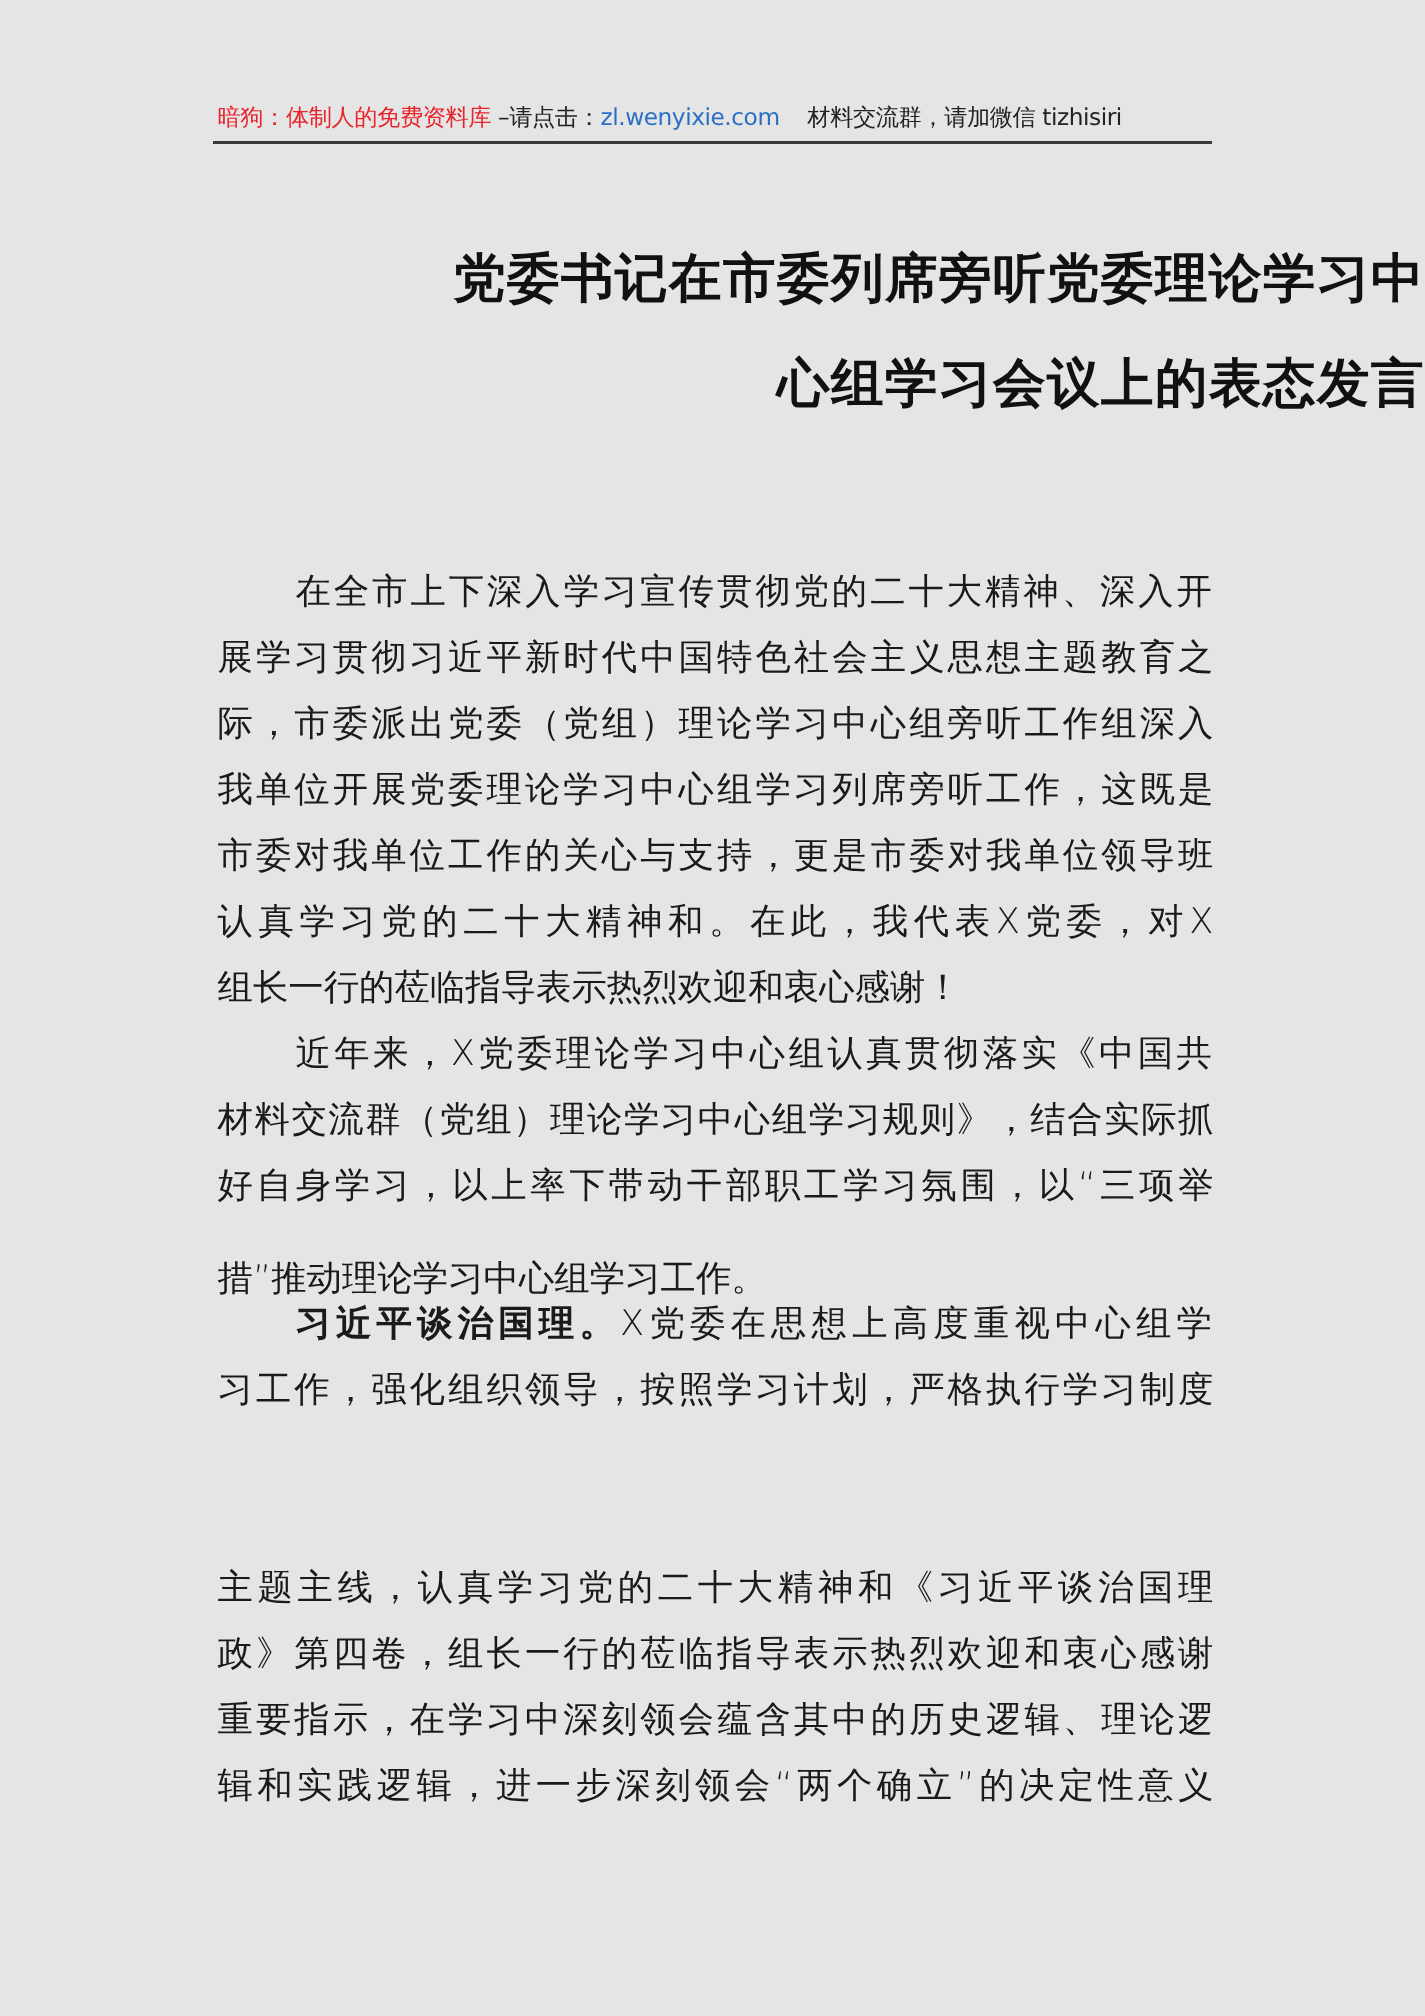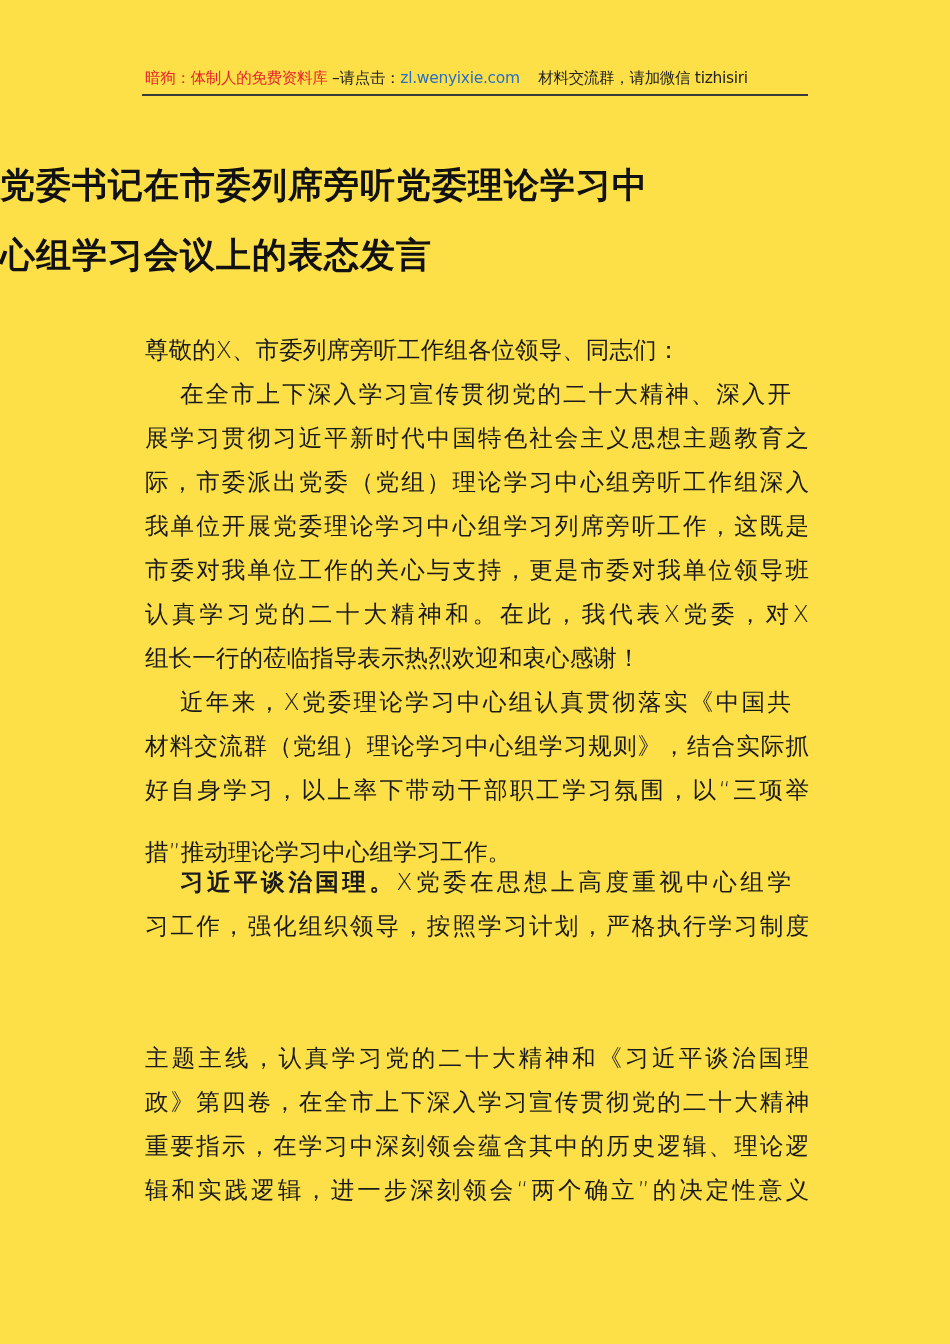--- a/index.html
+++ b/index.html
@@ -1,71 +1,70 @@
 <!DOCTYPE html>
 <html><head>
 <meta charset="utf-8">
 <style>
   html, body { margin: 0; padding: 0; background: #ffffff; }
   body { width: 950px; height: 1344px; position: relative; overflow: hidden; }
-  .page { position: absolute; left: 0; top: 0; width: 950px; height: 1344px; background: #fde047; }
+  .page { position: absolute; left: 0; top: 0; width: 950px; height: 1344px; background: #e5e5e5; }
   .header {
     position: absolute; left: 145px; top: 68px; width: 660px; height: 26px;
     font-family: "DejaVu Sans", "Liberation Sans", sans-serif; font-size: 15.5px;
     white-space: nowrap; letter-spacing: -0.3px;
   }
   .header .red { color: #e8242b; }
   .header .dark { color: #222; }
   .header .blue { color: #2a6fc4; }
   .header-rule {
     position: absolute; left: 142px; top: 94px; width: 666px; height: 2px; background: #3a3a3a;
   }
   .title-line {
-    position: absolute; left: 0; width: 950px; text-align: left;
+    position: absolute; left: 0; width: 950px; text-align: right;
     font-family: "DejaVu Serif", "Liberation Serif", serif; font-weight: bold;
     font-size: 35px; color: #111; letter-spacing: 1px;
   }
   .line {
     position: absolute; left: 145px; width: 664px; height: 40px;
     font-family: "DejaVu Sans", "Liberation Sans", sans-serif; font-size: 23.6px;
     color: #1a1a1a; white-space: nowrap; text-align: justify; text-align-last: justify;
     line-height: 40px; font-weight: 300;
   }
   .line.last { text-align-last: left; }
-  .line.indent { left: 180px; width: 611px; }
+  .line.indent { left: 197px; width: 611px; }
   .bold { font-weight: bold; font-family: "DejaVu Serif", "Liberation Serif", serif; }
 </style>
 </head>
 <body>
 
 <div class="page">
 
   <div class="header">
     <span class="red">暗狗：体制人的免费资料库</span><span class="dark"> –请点击：</span><span class="blue">zl.wenyixie.com</span><span class="dark" style="white-space:pre">    材料交流群，请加微信 tizhisiri</span>
   </div>
   <div class="header-rule"></div>
 
   <div class="title-line" style="top:162px">党委书记在市委列席旁听党委理论学习中</div>
   <div class="title-line" style="top:232px">心组学习会议上的表态发言</div>
 
-  <div class="line last" style="top:330px">尊敬的X、市委列席旁听工作组各位领导、同志们：</div>
 
   <div class="line indent" style="top:374px">在全市上下深入学习宣传贯彻党的二十大精神、深入开</div>
   <div class="line" style="top:418px">展学习贯彻习近平新时代中国特色社会主义思想主题教育之</div>
   <div class="line" style="top:462px">际，市委派出党委（党组）理论学习中心组旁听工作组深入</div>
   <div class="line" style="top:506px">我单位开展党委理论学习中心组学习列席旁听工作，这既是</div>
   <div class="line" style="top:550px">市委对我单位工作的关心与支持，更是市委对我单位领导班</div>
   <div class="line" style="top:594px">认真学习党的二十大精神和。在此，我代表X党委，对X</div>
   <div class="line last" style="top:638px">组长一行的莅临指导表示热烈欢迎和衷心感谢！</div>
 
   <div class="line indent" style="top:682px">近年来，X党委理论学习中心组认真贯彻落实《中国共</div>
   <div class="line" style="top:726px">材料交流群（党组）理论学习中心组学习规则》，结合实际抓</div>
   <div class="line" style="top:770px">好自身学习，以上率下带动干部职工学习氛围，以“三项举</div>
   <div class="line last" style="top:832px">措”推动理论学习中心组学习工作。</div>
 
   <div class="line indent" style="top:862px"><span class="bold">习近平谈治国理。</span><span>X党委在思想上高度重视中心组学</span></div>
   <div class="line" style="top:906px">习工作，强化组织领导，按照学习计划，严格执行学习制度</div>
   <div class="line" style="top:1038px">主题主线，认真学习党的二十大精神和《习近平谈治国理</div>
-  <div class="line" style="top:1082px">政》第四卷，在全市上下深入学习宣传贯彻党的二十大精神</div>
+  <div class="line" style="top:1082px">政》第四卷，组长一行的莅临指导表示热烈欢迎和衷心感谢</div>
   <div class="line" style="top:1126px">重要指示，在学习中深刻领会蕴含其中的历史逻辑、理论逻</div>
   <div class="line" style="top:1170px">辑和实践逻辑，进一步深刻领会“两个确立”的决定性意义</div>
 
 </div>
 
 </body></html>

